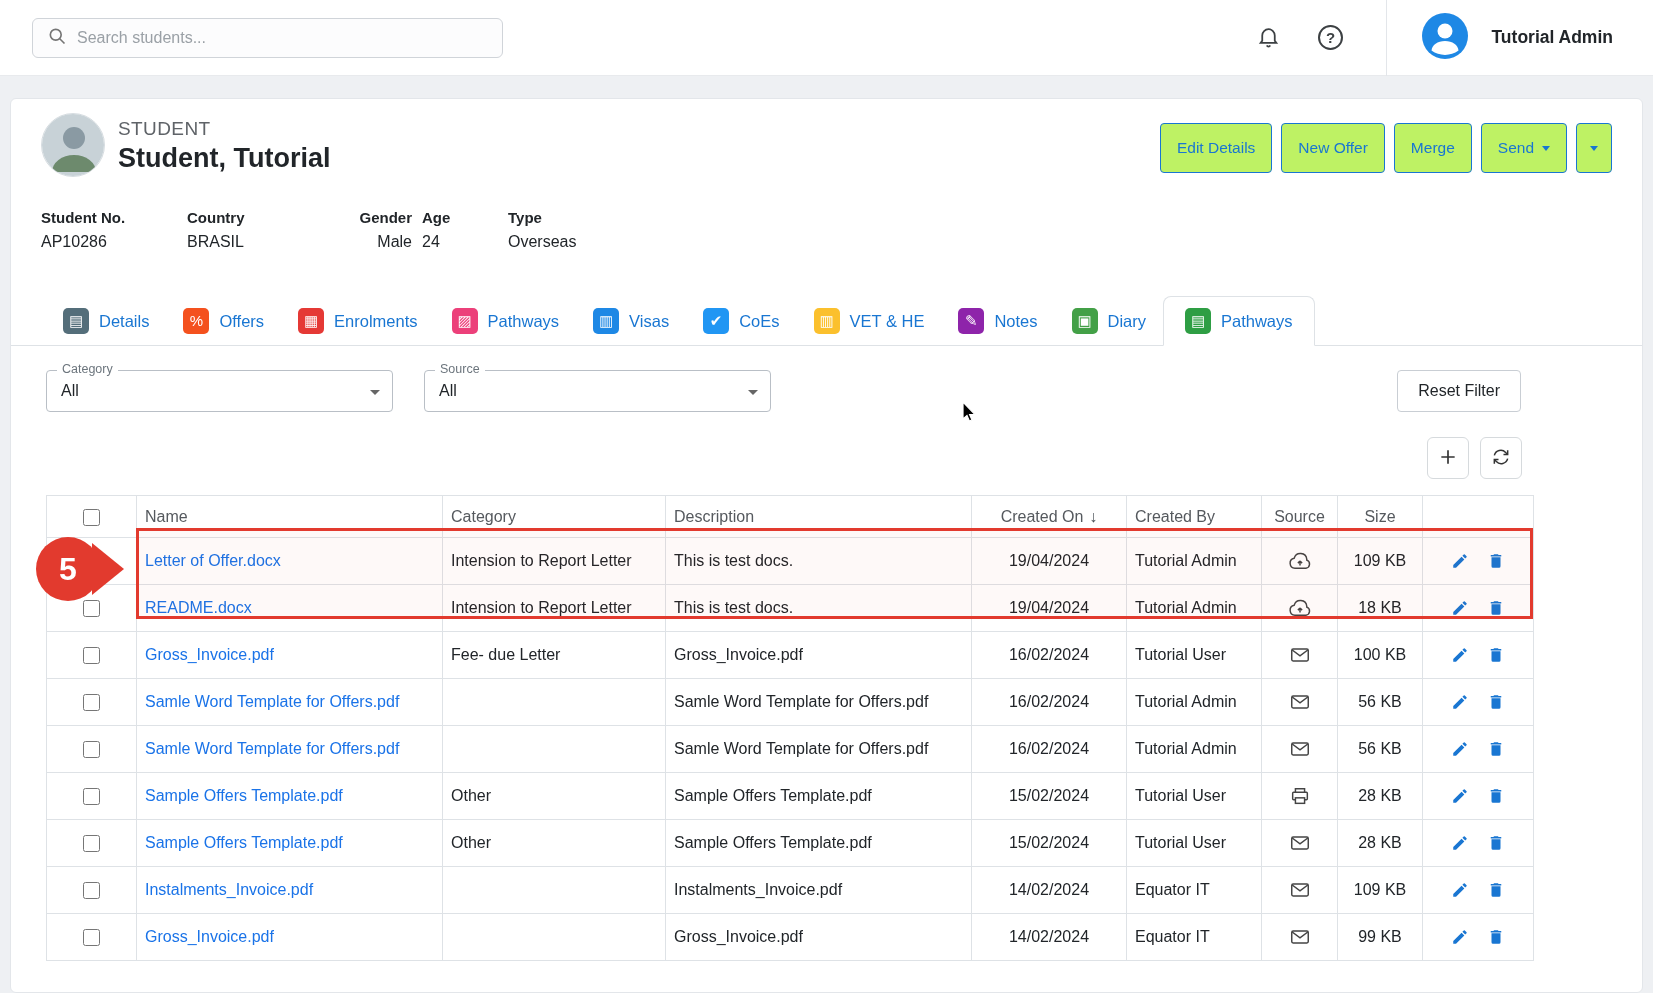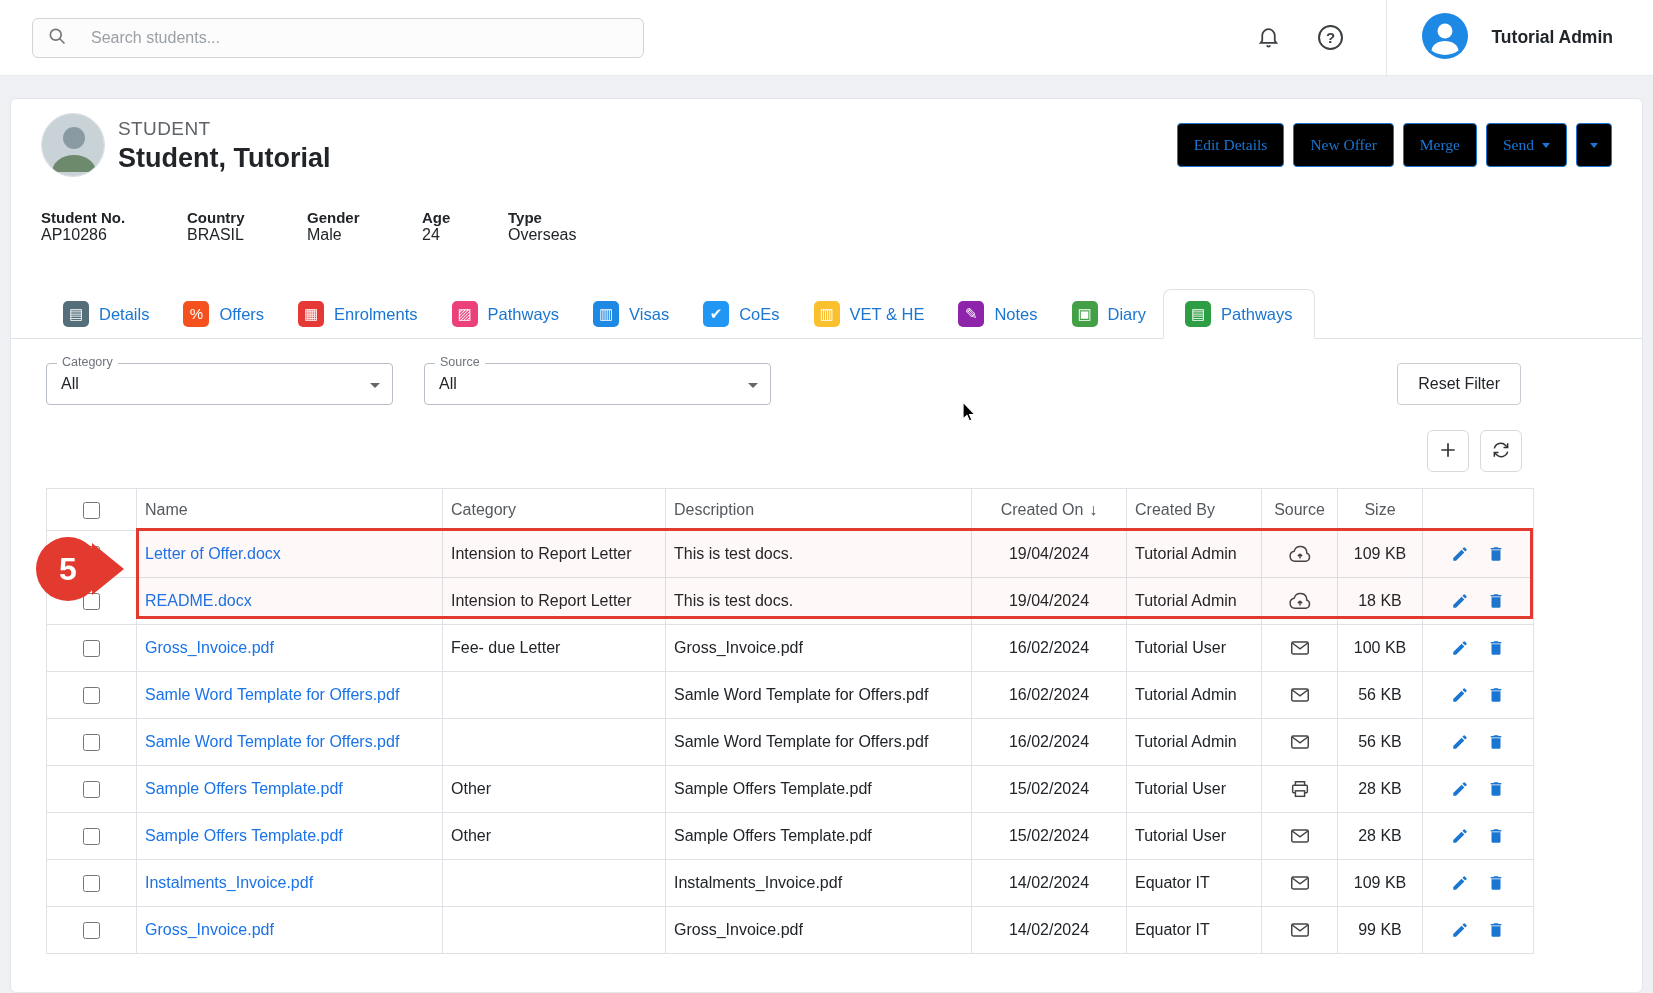--- a/index.html
+++ b/index.html
@@ -11,48 +11,48 @@
     --muted:#6c757d;
   }
   *{box-sizing:border-box;margin:0;padding:0;}
   html,body{width:1653px;height:993px;}
   body{
     overflow:hidden;position:relative;background:#eef0f3;
     font-family:"Liberation Sans",sans-serif;color:var(--text);font-size:16px;
   }
   
   .topbar{height:76px;background:#fff;display:flex;align-items:center;padding-left:32px;border-bottom:1px solid #e8eaed;}
-  .search-box{width:612px;height:40px;border:1px solid #d0d4d9;border-radius:6px;background:#fcfcfd;display:flex;align-items:center;gap:24px;padding:0 14px;}
+  .search-box{width:471px;height:40px;border:1px solid #d0d4d9;border-radius:6px;background:#fcfcfd;display:flex;align-items:center;gap:10px;padding:0 14px;}
   .search-box input{border:none;outline:none;background:transparent;font-size:16px;color:#333;width:100%;font-family:inherit;}
   .search-box input::placeholder{color:#9aa0a6;}
   .topbar-right{margin-left:auto;display:flex;align-items:center;height:100%;}
   .icon-btn{width:40px;height:40px;display:flex;align-items:center;justify-content:center;cursor:pointer;background:none;border:none;}
   .help-circle{width:25px;height:25px;border:2px solid #3c4043;border-radius:50%;display:flex;align-items:center;justify-content:center;font-size:15px;font-weight:700;color:#3c4043;}
   .topbar-divider{width:1px;height:76px;background:#e3e6ea;margin-left:36px;}
   .user-chip{display:flex;align-items:center;padding:0 40px 0 34px;}
   .user-name{font-weight:700;font-size:17.5px;margin-left:22px;}
   
   .card{margin:22px 10px 0;background:#fff;border:1px solid #e3e6ea;border-radius:6px;height:895px;overflow:hidden;}
   .student-header{display:flex;align-items:flex-start;padding:14px 30px 0;}
   .avatar-photo{width:64px;height:64px;border-radius:50%;overflow:hidden;flex:0 0 auto;border:1px solid #d7dde1;}
   .titles{margin-left:13px;}
   .entity-label{font-size:19px;color:#5f6368;letter-spacing:.4px;padding-top:5px;}
   .student-name{font-size:27px;font-weight:700;margin-top:3px;}
   .header-actions{margin-left:auto;display:flex;gap:9px;padding-top:10px;}
-  .btn-outline{height:44px;padding:0 16px;border:1px solid var(--accent);color:var(--accent);background:#000000;border-radius:4px;font-size:15.5px;font-family:Liberation Serif, serif;display:flex;align-items:center;gap:8px;cursor:pointer;}
+  .btn-outline{height:50px;padding:0 16px;border:1px solid var(--accent);color:var(--accent);background:#bef264;border-radius:4px;font-size:15.5px;font-family:Liberation Sans, sans-serif;display:flex;align-items:center;gap:8px;cursor:pointer;}
   .caret{width:0;height:0;border-left:4.5px solid transparent;border-right:4.5px solid transparent;border-top:5px solid var(--accent);}
   
   .student-info{display:flex;padding:26px 30px 0;}
   .info-block{padding-right:10px;}
   .info-block:nth-child(1){width:146px;}
   .info-block:nth-child(2){width:120px;}
-  .info-block:nth-child(3){width:115px;}
+  .info-block:nth-child(3){width:115px;text-align:right;}
   .info-block:nth-child(4){width:86px;}
   .info-label{font-weight:700;font-size:15px;margin-top:6px;}
-  .info-value{font-size:16px;}
+  .info-value{font-size:16px;margin-top:7px;}
   
   .tab-bar{display:flex;align-items:flex-end;margin-top:45px;padding-left:35px;border-bottom:1px solid var(--border);}
   .tab{display:flex;align-items:center;gap:10px;padding:11px 17px;cursor:pointer;}
   .tab-label{color:var(--accent);font-size:16.5px;text-align:right;}
   .tab.active{background:#fff;border:1px solid var(--border);border-bottom:1px solid #fff;margin-bottom:-1px;border-radius:8px 8px 0 0;padding:11px 21px;}
   .tab-icon{width:26px;height:26px;border-radius:5px;color:#fff;font-size:15px;line-height:26px;text-align:center;flex:0 0 auto;}
   
   .filter-row{display:flex;align-items:center;margin-top:24px;padding:0 121px 0 35px;}
   .select-box{position:relative;width:347px;height:42px;border:1px solid #b9bfc6;border-radius:4px;background:#fff;display:flex;align-items:center;padding:0 14px;cursor:pointer;}
   .select-box + .select-box{margin-left:31px;}

